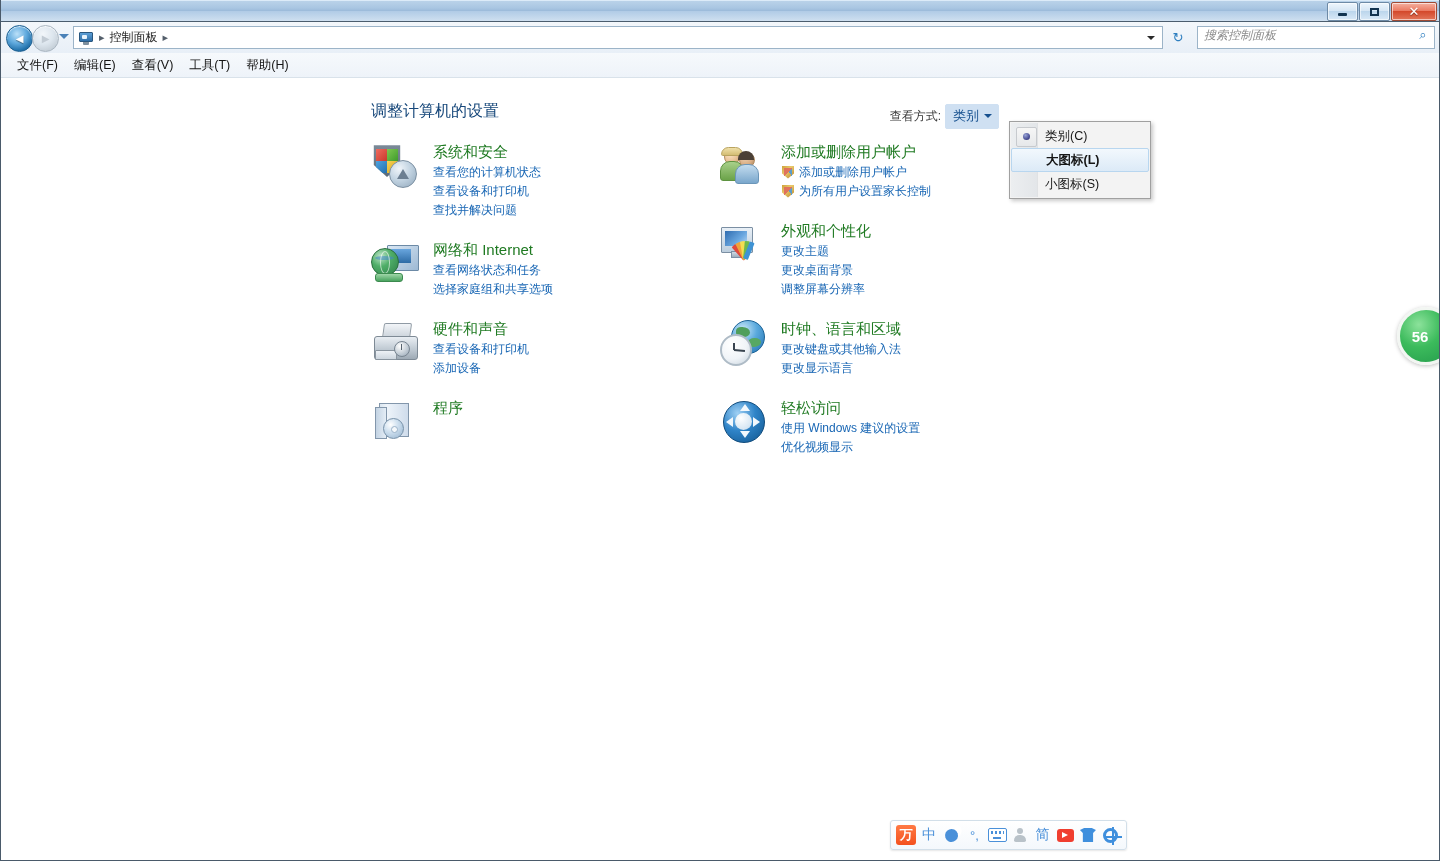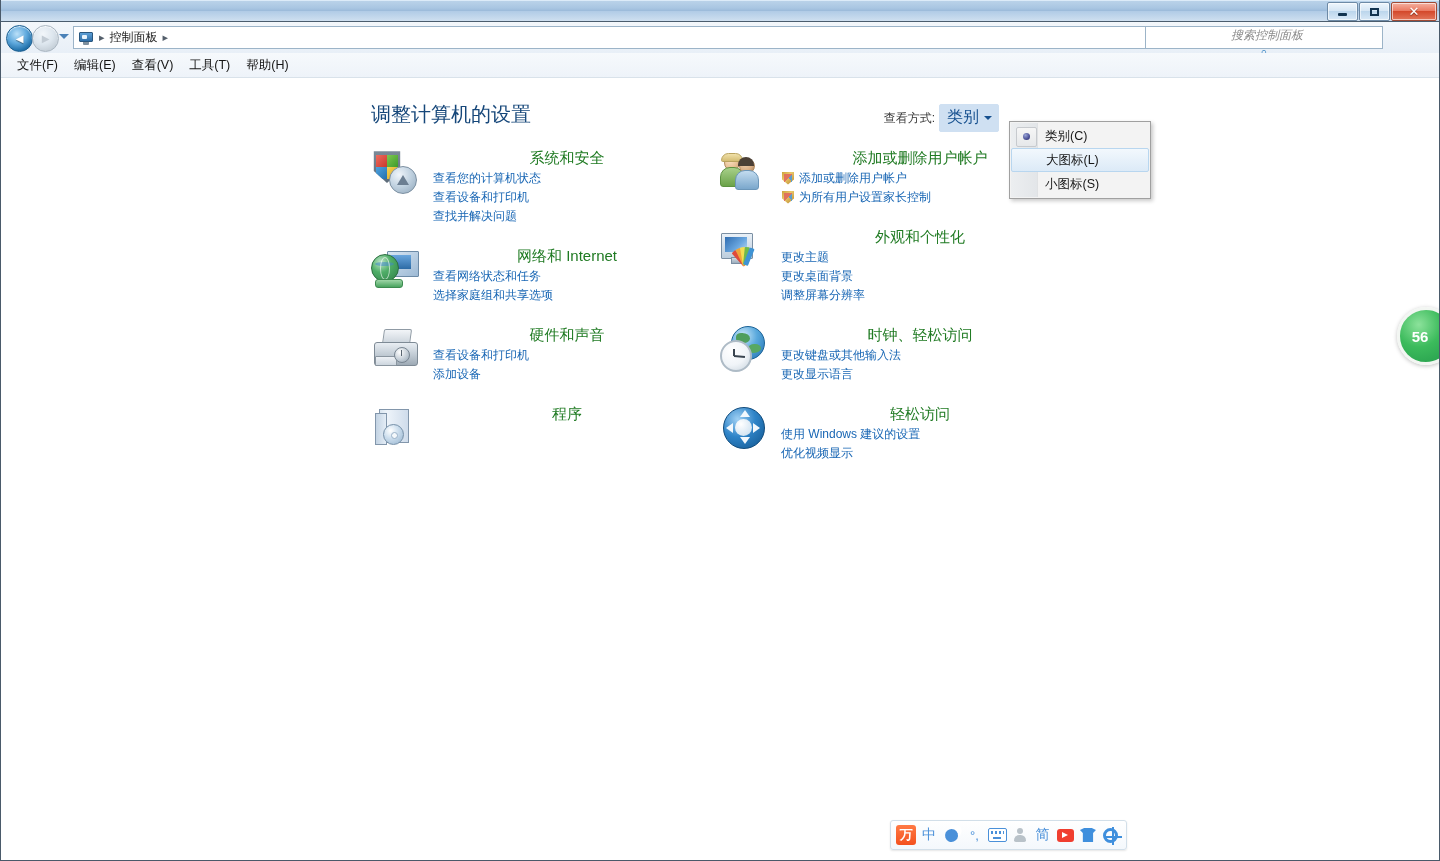--- a/index.html
+++ b/index.html
@@ -130,23 +130,23 @@
     content: ""; width: 0; height: 0;
     border-left: 4px solid transparent; border-right: 4px solid transparent;
     border-top: 4px solid #2a2a2a;
   }
   #refreshbtn {
     position: absolute; left: 1164px; top: 4px; width: 26px; height: 23px;
     display: flex; align-items: center; justify-content: center;
     color: #2f7fc0; font-size: 13px; font-family: "DejaVu Sans", sans-serif;
   }
   #searchbox {
-    position: absolute; left: 1144px; top: 4px; width: 238px; height: 23px;
+    position: absolute; left: 1196px; top: 4px; width: 238px; height: 23px;
     background: #ffffff; border: 1px solid #9cb4c8; box-sizing: border-box;
-    display: flex; align-items: center; flex-direction: column;
+    display: flex; 
   }
   #searchbox .placeholder {
     flex: 1; padding-left: 6px; font-size: 12px; color: #8c8c8c; font-style: italic;
   }
   #search-icon { width: 22px; text-align: center; color: #2f7fc0; font-size: 13px; font-family: "DejaVu Sans", sans-serif; }
 
   
   #menubar {
     position: absolute; left: 0; top: 53px; width: 1440px; height: 25px;
     background: linear-gradient(to bottom, #f6f9fc 0%, #eef3f9 100%);
@@ -157,35 +157,35 @@
   .menuitem { font-size: 12.5px; color: #141414; padding: 2px 8px; }
 
   
   #content {
     position: absolute; left: 0; top: 78px; width: 1438px; height: 780px;
     background: #ffffff;
     overflow: hidden;
   }
   #page-title {
     position: absolute; left: 370px; top: 23px;
-    font-size: 20px; color: #16477a;
+    font-size: 16px; color: #16477a;
   }
   #viewby {
     position: absolute; right: 440px; top: 26px;
     display: flex; align-items: center; gap: 4px;
   }
   #viewby-label { font-size: 12px; color: #3a3a3a; }
   #viewby-button {
     display: flex; align-items: center; gap: 5px;
     padding: 2px 6px 3px 7px;
     background: #cfe0f2;
     border: 1px solid #cfe0f2;
     border-radius: 2px;
   }
-  #viewby-value { font-size: 16px; color: #16508f; }
+  #viewby-value { font-size: 13px; color: #16508f; }
   #viewby-caret { width: 0; height: 0; border-left: 4px solid transparent; border-right: 4px solid transparent; border-top: 4px solid #16508f; }
 
   
   #viewmenu {
     position: absolute; left: 1008px; top: 121px;
     width: 140px;
     background: #f3f3f3;
     border: 1px solid #a0a0a0;
     box-shadow: 2px 2px 4px rgba(0,0,0,.22);
     padding: 2px 0;
@@ -198,34 +198,35 @@
   }
   .vm-item {
     position: relative; height: 24px; display: flex; align-items: center;
     padding-left: 34px; font-size: 12.5px; color: #161616; z-index: 2;
     box-sizing: border-box; margin: 0 1px;
   }
   .vm-item.hover {
     background: linear-gradient(to bottom, #f2f8fd 0%, #dceaf7 100%);
     border: 1px solid #b8d6ef;
     border-radius: 2px;
+    font-weight: bold;
   }
   .vm-radio {
     position: absolute; left: 5px; top: 3px; width: 19px; height: 18px;
     background: linear-gradient(to bottom, #f6f6f6, #e6e8ea);
     border: 1px solid #c7cace; border-radius: 2px;
   }
   .vm-radio::after {
     content:""; position:absolute; left:6px; top:5px; width:7px; height:7px;
     border-radius:50%;
     background: radial-gradient(circle at 35% 32%, #9aa6d8 0%, #4a4f96 60%, #2d2f66 100%);
   }
 
   
-  .catcol { position: absolute; top: 70px; text-align: center; }
+  .catcol { position: absolute; top: 64px; }
   #col-left { left: 370px; width: 330px; }
   #col-right { left: 718px; width: 340px; }
   .category { position: relative; margin-bottom: 20px; min-height: 56px; padding-left: 62px; }
   .cat-title { font-size: 15px; color: #1f7a22; line-height: 19px; margin-bottom: 2px; }
   .cat-link { font-size: 12px; color: #1866b4; line-height: 19px; display: flex; align-items: center; }
   .cat-icon { position: absolute; left: 0; top: 0; width: 48px; height: 48px; }
 
   
   .uac {
     width: 14px; height: 14px; margin-right: 4px; flex: none; position: relative;
@@ -728,21 +729,21 @@
       <div class="category">
         <div class="cat-icon">
           <div class="ic">
             <div class="cl-globe"></div>
             <div class="cl-clock">
                 <i class="hh"></i>
                 <i class="mh"></i>
               </div>
           </div>
         </div>
-        <div class="cat-title">时钟、轻松访问</div>
+        <div class="cat-title">时钟、语言和区域</div>
         <div class="cat-link">
             <span>更改键盘或其他输入法</span>
           </div>
         <div class="cat-link">
             <span>更改显示语言</span>
           </div>
       </div>
 
       <div class="category">
         <div class="cat-icon">

